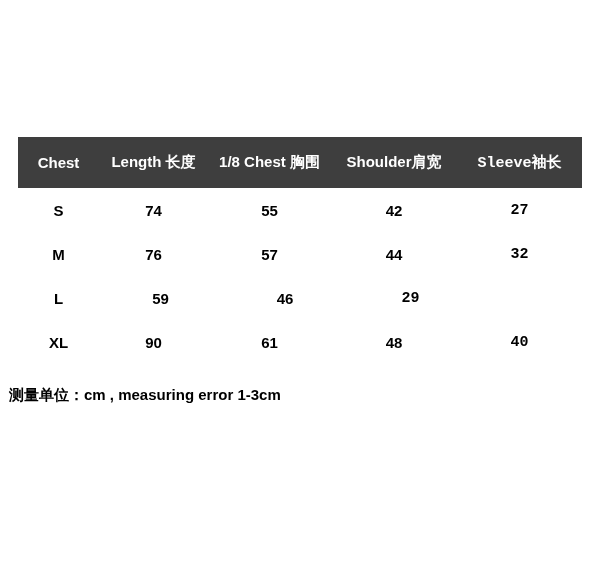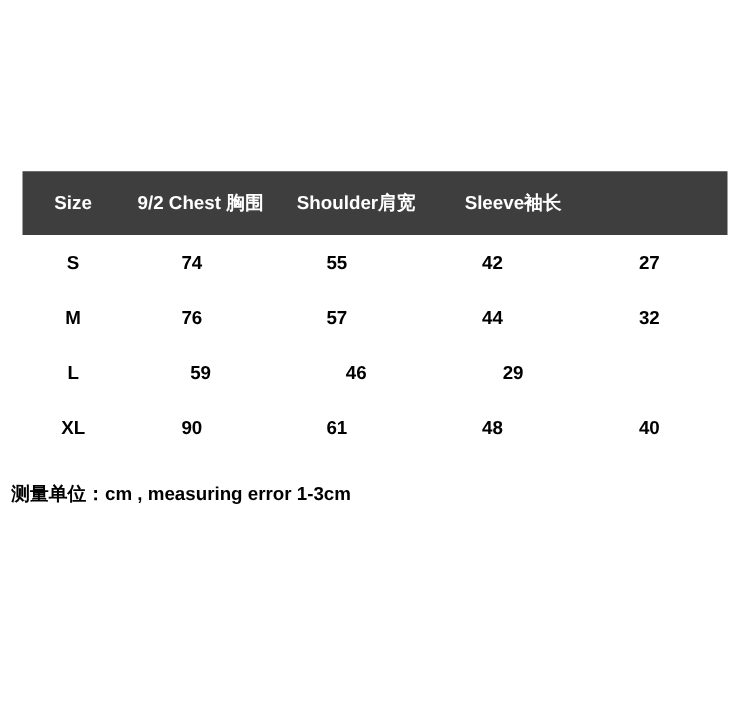--- a/index.html
+++ b/index.html
@@ -35,37 +35,38 @@
     font-size: 15px;
   }
   .th, .td {
     text-align: center;
     white-space: nowrap;
   }
   .c0 { width: 81px; }
   .c1 { width: 109px; }
   .c2 { width: 123px; }
   .c3 { width: 126px; }
-  .c4 { width: 125px; }
+  .c4 { width: 125px; font-family: Liberation Mono, monospace; }
   .note {
     position: absolute;
     left: 9px;
     top: 386px;
     font-size: 15px;
     color: var(--body-text, #000000);
     white-space: nowrap;
   }
 </style>
 </head>
 <body>
 
 <div class="size-chart">
   <div class="thead">
-    <div class="th c0">Size</div>
-    <div class="th c2">9/2 Chest 胸围</div>
+    <div class="th c0">Chest</div>
+    <div class="th c1">Length 长度</div>
+    <div class="th c2">1/8 Chest 胸围</div>
     <div class="th c3">Shoulder肩宽</div>
     <div class="th c4">Sleeve袖长</div>
   </div>
 
   <div class="trow">
     <div class="td c0">S</div>
     <div class="td c1">74</div>
     <div class="td c2">55</div>
     <div class="td c3">42</div>
     <div class="td c4">27</div>

